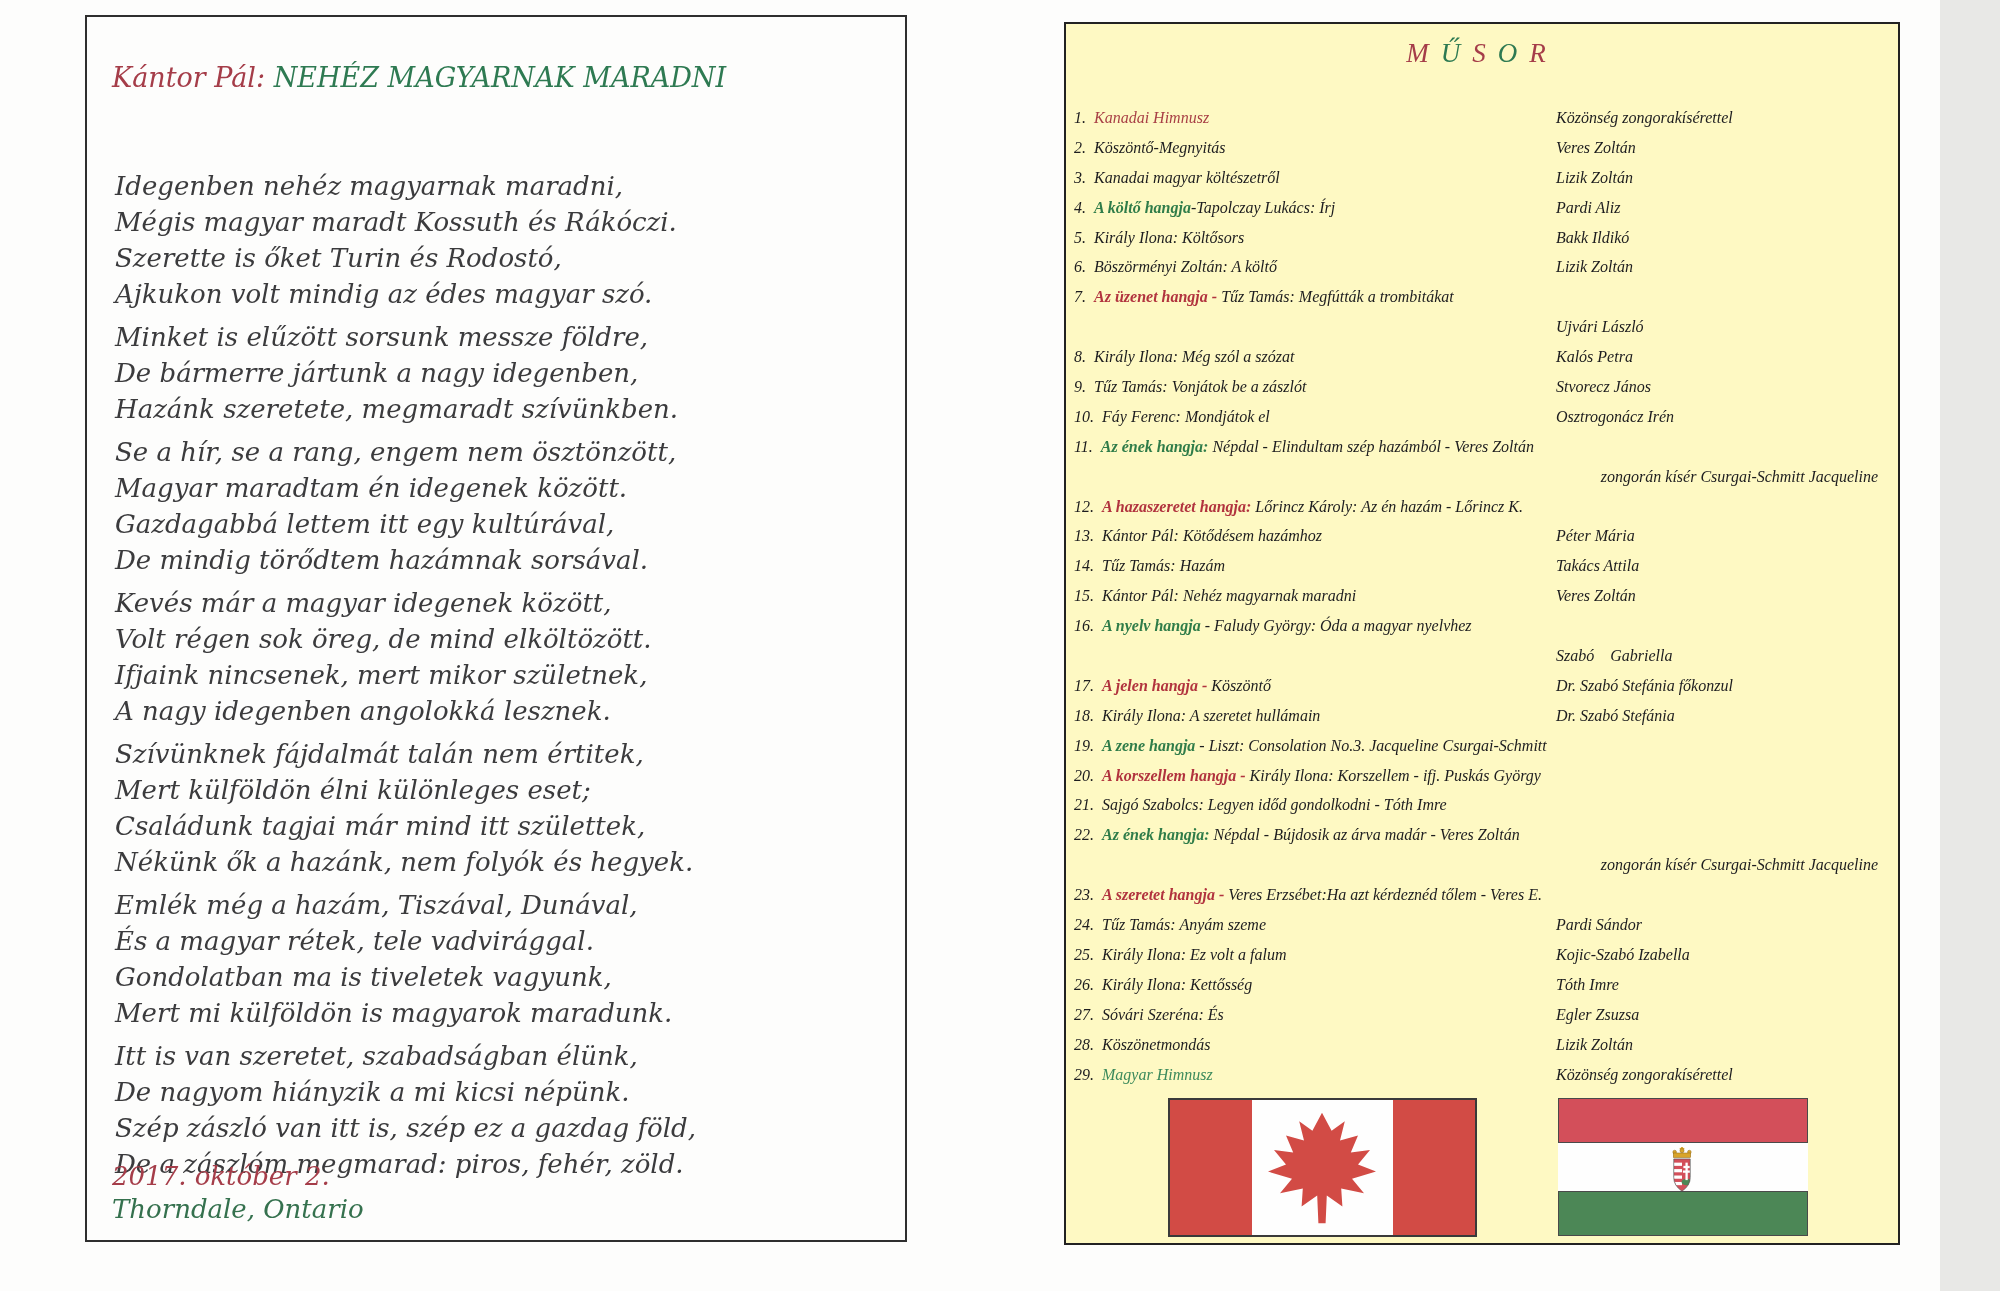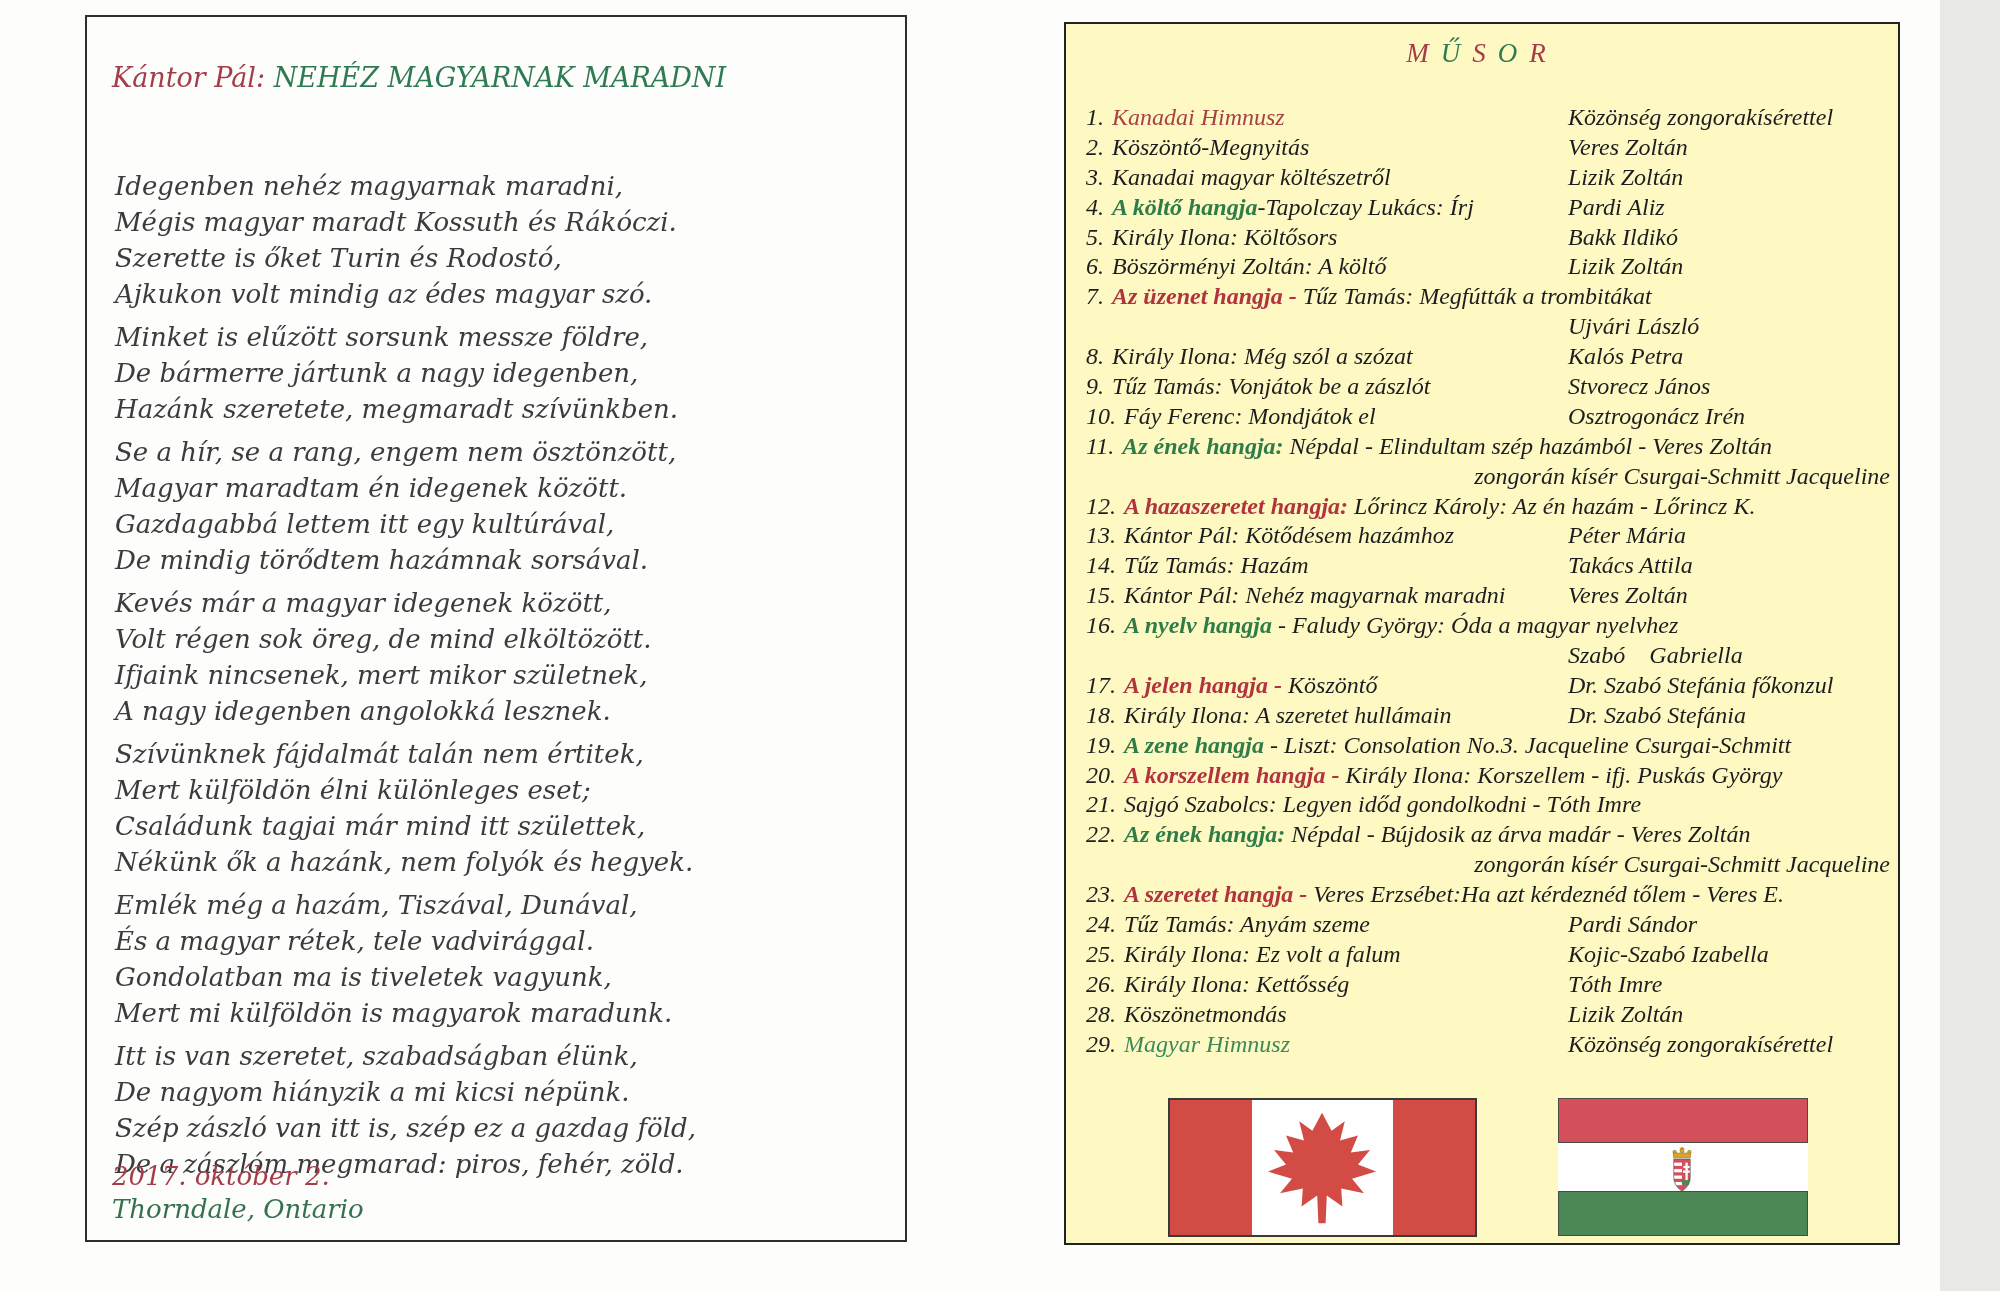--- a/index.html
+++ b/index.html
@@ -42,22 +42,22 @@
     border:2px solid #222; background:#fef9c3; box-sizing:border-box;
   }
   .program-title {
     position:absolute; top:14px; left:0; width:100%;
     text-align:center; font-size:27px; letter-spacing:12px;
     font-family:"Liberation Serif", serif; white-space:nowrap;
   }
   .program-title .c-red { color:var(--accent-red); }
   .program-title .c-green { color:var(--accent-green); }
   .program-list {
-    position:absolute; left:20px; top:79px; width:804px;
-    font-size:24px; color:var(--program-text); line-height:29.9px;
+    position:absolute; left:8px; top:79px; width:804px;
+    font-size:16px; color:var(--program-text); line-height:29.9px;
   }
   .prog-row { position:relative; height:29.9px; white-space:pre; }
   .prog-num { margin-right:8px; }
   .prog-perf { position:absolute; left:482px; top:0; white-space:pre; }
   .cont-perf { position:absolute; left:482px; top:0; white-space:pre; }
   .cont-right { position:absolute; right:0; top:0; white-space:pre; }
   .seg-p  { color:var(--program-text); }
   .seg-r  { color:var(--program-red); }
   .seg-rb { color:var(--program-red-bold); font-weight:bold; }
   .seg-g  { color:var(--program-green); }
@@ -166,20 +166,21 @@
         <div class="prog-row"><span class="prog-num">18.</span><span class="seg-p">Király Ilona: A szeretet hullámain</span><span class="prog-perf">Dr. Szabó Stefánia</span></div>
         <div class="prog-row"><span class="prog-num">19.</span><span class="seg-gb">A zene hangja</span><span class="seg-p"> - Liszt: Consolation No.3. Jacqueline Csurgai-Schmitt</span></div>
         <div class="prog-row"><span class="prog-num">20.</span><span class="seg-rb">A korszellem hangja - </span><span class="seg-p">Király Ilona: Korszellem - ifj. Puskás György</span></div>
         <div class="prog-row"><span class="prog-num">21.</span><span class="seg-p">Sajgó Szabolcs: Legyen időd gondolkodni - Tóth Imre</span></div>
         <div class="prog-row"><span class="prog-num">22.</span><span class="seg-gb">Az ének hangja:</span><span class="seg-p"> Népdal - Bújdosik az árva madár - Veres Zoltán</span></div>
         <div class="prog-row"><span class="cont-right">zongorán kísér Csurgai-Schmitt Jacqueline</span></div>
         <div class="prog-row"><span class="prog-num">23.</span><span class="seg-rb">A szeretet hangja - </span><span class="seg-p">Veres Erzsébet:Ha azt kérdeznéd tőlem - Veres E.</span></div>
         <div class="prog-row"><span class="prog-num">24.</span><span class="seg-p">Tűz Tamás: Anyám szeme</span><span class="prog-perf">Pardi Sándor</span></div>
         <div class="prog-row"><span class="prog-num">25.</span><span class="seg-p">Király Ilona: Ez volt a falum</span><span class="prog-perf">Kojic-Szabó Izabella</span></div>
         <div class="prog-row"><span class="prog-num">26.</span><span class="seg-p">Király Ilona: Kettősség</span><span class="prog-perf">Tóth Imre</span></div>
+        <div class="prog-row"><span class="prog-num">27.</span><span class="seg-p">Sóvári Szeréna: És</span><span class="prog-perf">Egler Zsuzsa</span></div>
         <div class="prog-row"><span class="prog-num">28.</span><span class="seg-p">Köszönetmondás</span><span class="prog-perf">Lizik Zoltán</span></div>
         <div class="prog-row"><span class="prog-num">29.</span><span class="seg-g">Magyar Himnusz</span><span class="prog-perf">Közönség zongorakísérettel</span></div>
       </div>
 
     <div class="canada-flag">
       <div class="cf-band cf-red"></div>
       <div class="cf-band cf-white">
         <svg width="124" height="120" viewBox="0 0 100 100">
           <path fill="var(--flag-red)" d="M50 4 L42 19 L31 11 L35 27 L20 23 L26 37 L10 35 L20 47 L5 53 L25 59 L15 71 L34 67 L33 82 L46 73 L47 96 L53 96 L54 73 L67 82 L66 67 L85 71 L75 59 L95 53 L80 47 L90 35 L74 37 L80 23 L65 27 L69 11 L58 19 Z"></path>
         </svg>

